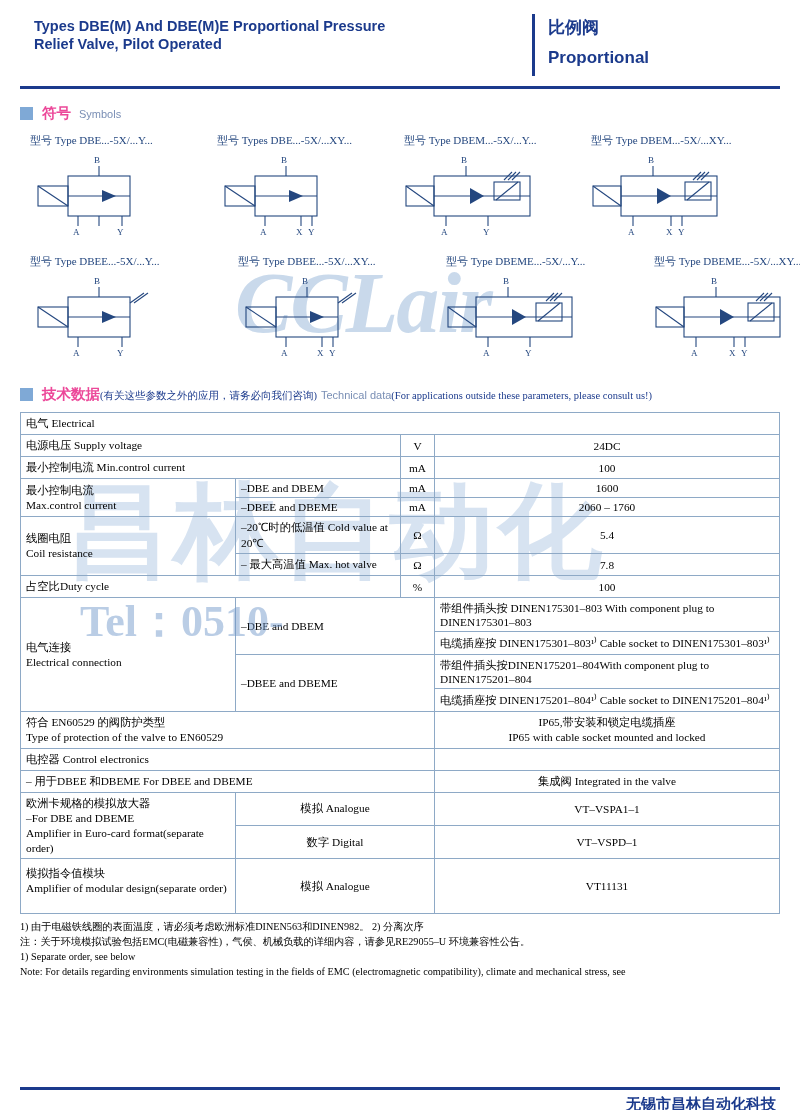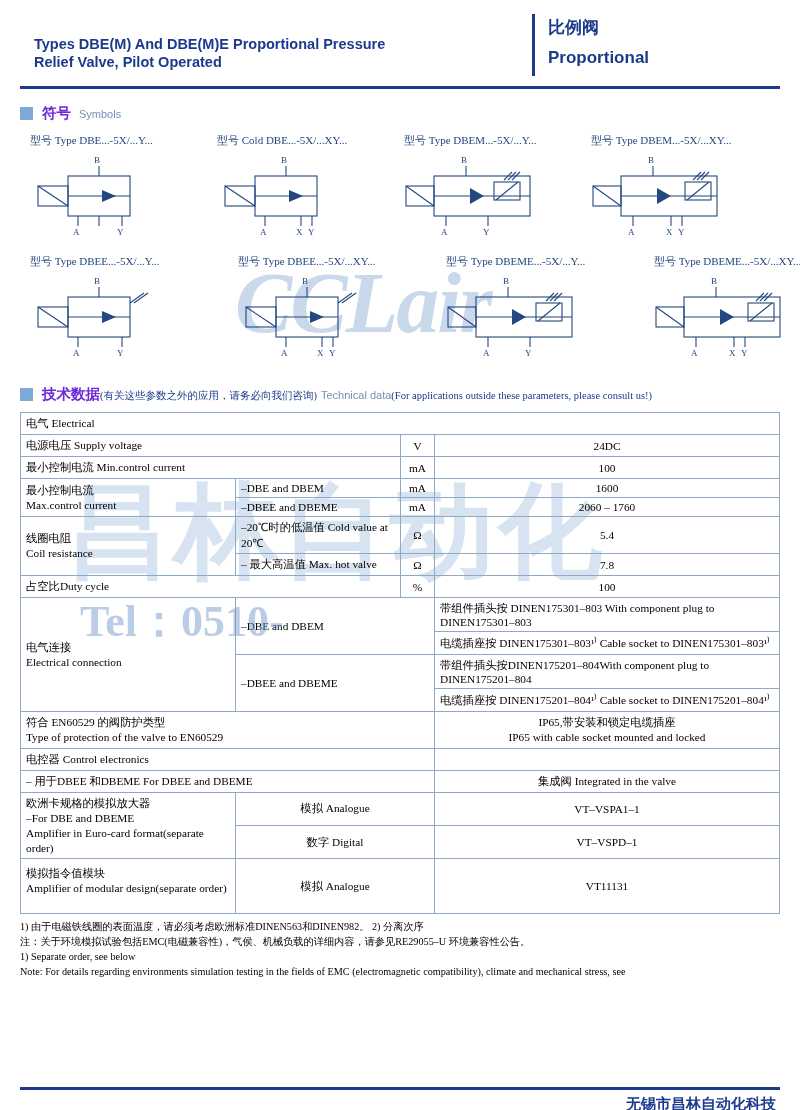--- a/index.html
+++ b/index.html
@@ -18,34 +18,34 @@
   .header { position:relative; height:78px; margin:12px 20px 0 20px; }
   .header-left { position:absolute; left:14px; top:6px; }
   .h-cn {
     font-family:"Liberation Sans", sans-serif;
     font-weight:bold; font-size:19px; color:#1b3a8c; letter-spacing:0px;
     white-space:nowrap;
   }
   .h-en {
     font-family:"Liberation Sans", sans-serif;
     font-weight:bold; font-size:14.5px; color:#1b3a8c; line-height:1.22;
-    margin-top:18px;
+    margin-top:0;
   }
   .header-divider {
     position:absolute; left:512px; top:2px; width:3px; height:62px; background:#1b3a8c;
   }
   .header-right { position:absolute; left:528px; top:4px; }
   .hr-cn { font-family:"Liberation Sans", sans-serif; font-weight:bold; font-size:17px; color:#1b3a8c; }
   .hr-en { font-family:"Liberation Sans", sans-serif; font-weight:bold; font-size:17px; color:#1b3a8c; margin-top:9px;}
   .header-rule { position:absolute; left:0; right:0; top:74px; height:3px; background:#1b3a8c; }
 
   
   .sect { margin:14px 20px 0 20px; display:flex; align-items:center; }
   .sq { width:13px; height:13px; background:#7fa9d6; margin-right:9px; flex:none; }
-  .sect-cn { font-family:"Liberation Sans", sans-serif; font-size:14.5px; font-weight:bold; color:#6d28d9; }
+  .sect-cn { font-family:"Liberation Sans", sans-serif; font-size:14.5px; font-weight:bold; color:#ec4899; }
   .sect-en { font-family:"Liberation Sans", sans-serif; font-size:11px; color:#7a8fb5; margin-left:8px; }
   .sect-note { font-family:"Liberation Serif", serif; font-size:10.5px; color:#1b3a8c; }
 
   
   .sym-wrap { position:relative; margin:10px 20px 0 20px; }
   .sym-row { display:flex; }
   .sym-cell { width:187px; }
   .sym-label {
     font-family:"Liberation Serif", serif; font-size:11px; color:#24477f;
     margin-left:10px; margin-bottom:4px; white-space:nowrap;
@@ -151,21 +151,21 @@
             <g fill="#24477f" font-family="Liberation Serif, serif" font-size="9">
               <text x="68" y="11">B</text>
               <text x="47" y="83">A</text>
               <text x="91" y="83">Y</text>
             </g>
           </svg>
         </div>
       </div>
 
       <div class="sym-cell">
-        <div class="sym-label">型号 Cold DBE...-5X/...XY...</div>
+        <div class="sym-label">型号 Types DBE...-5X/...XY...</div>
         <div class="sym-art">
           <svg width="180" height="96" viewBox="0 0 180 96">
             <g fill="none" stroke="#24477f" stroke-width="1.1">
               <rect x="42" y="24" width="62" height="40"></rect>
               <line x1="42" y1="44" x2="104" y2="44"></line>
               <rect x="12" y="34" width="30" height="20"></rect>
               <line x1="12" y1="34" x2="42" y2="54"></line>
               <line x1="73" y1="24" x2="73" y2="14"></line>
               <line x1="52" y1="64" x2="52" y2="74"></line>
               <line x1="88" y1="64" x2="88" y2="74"></line>

